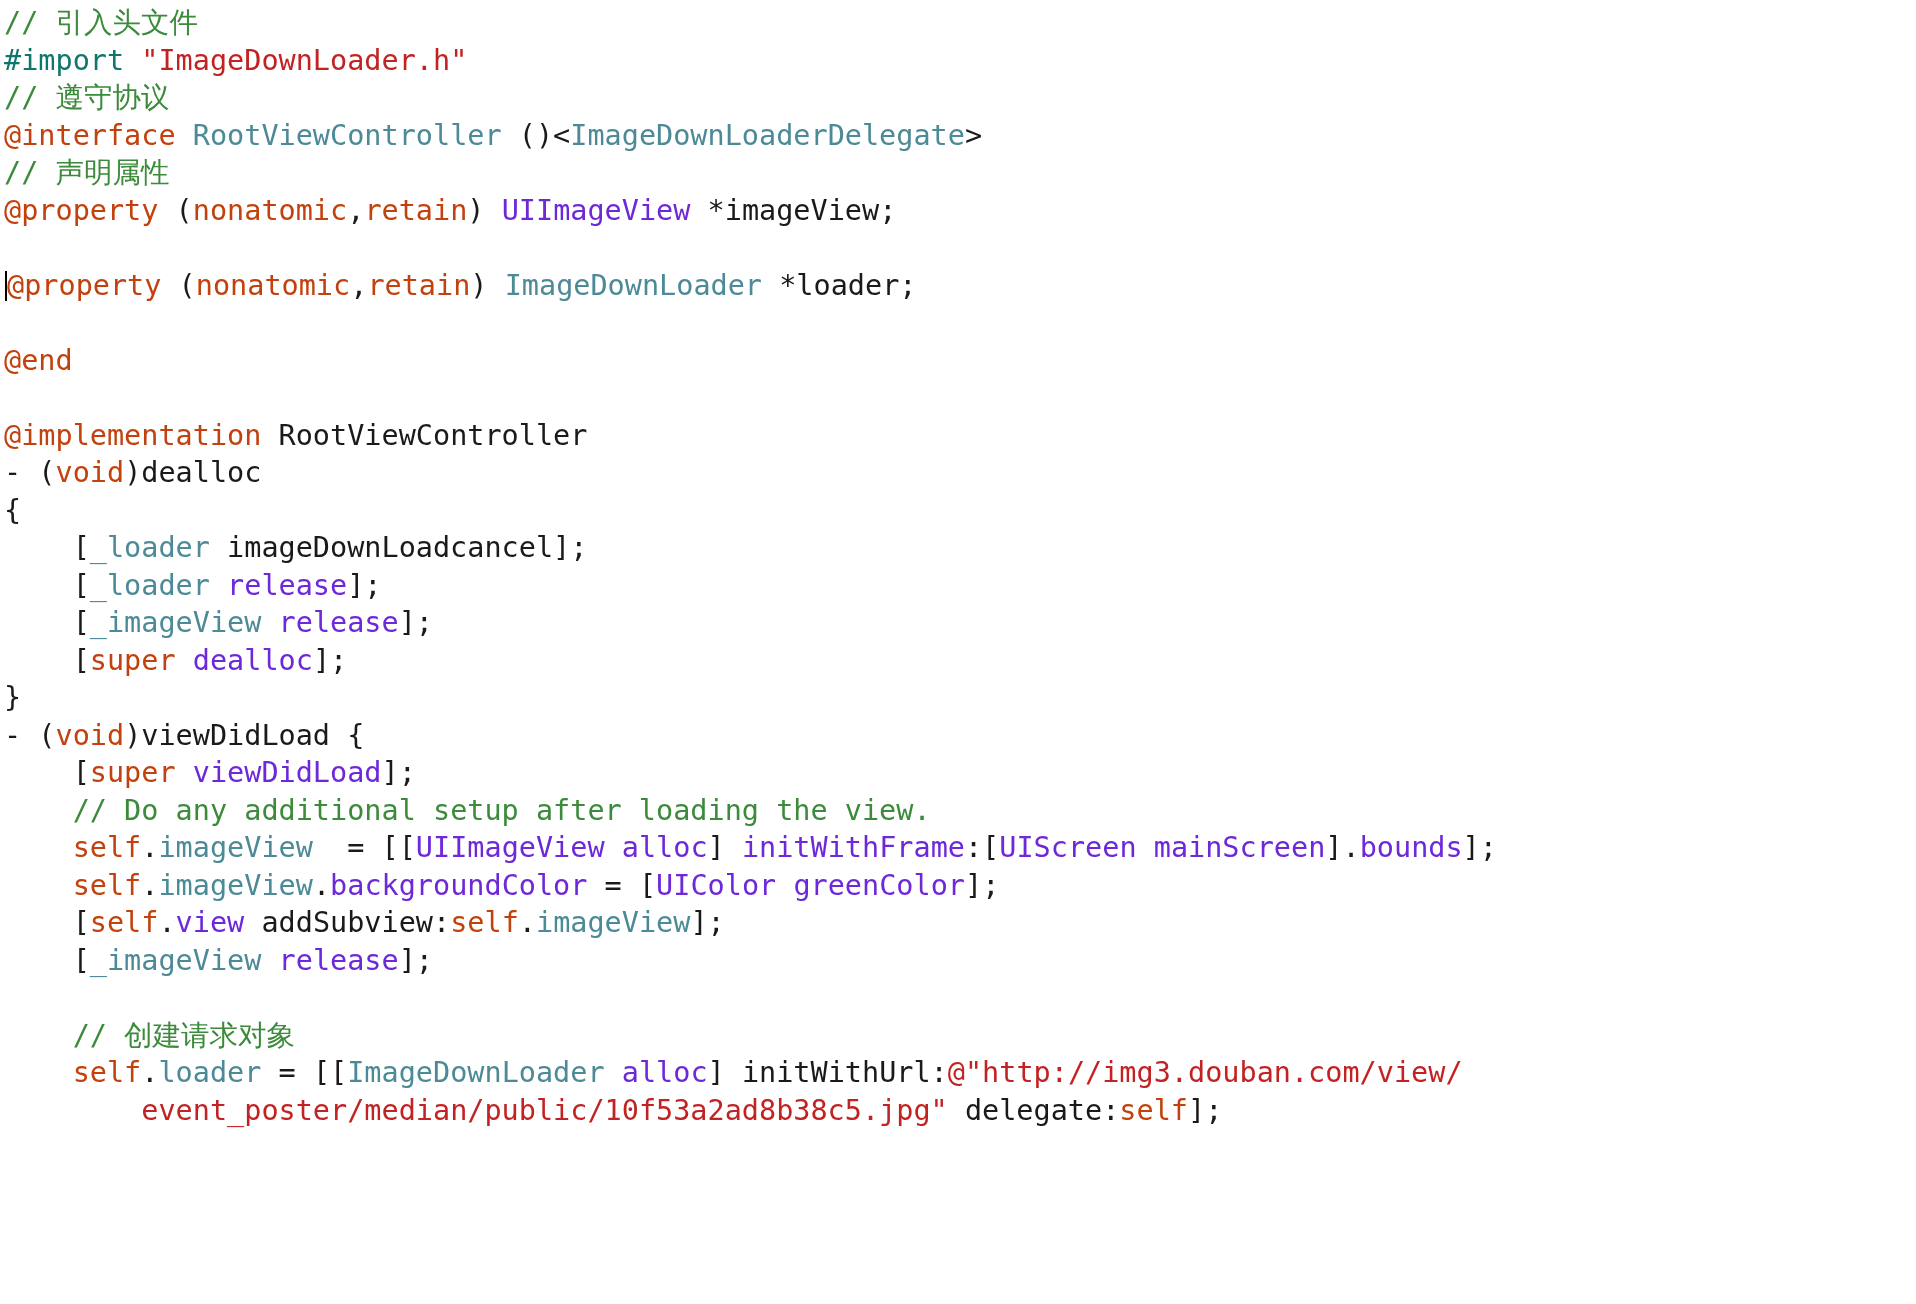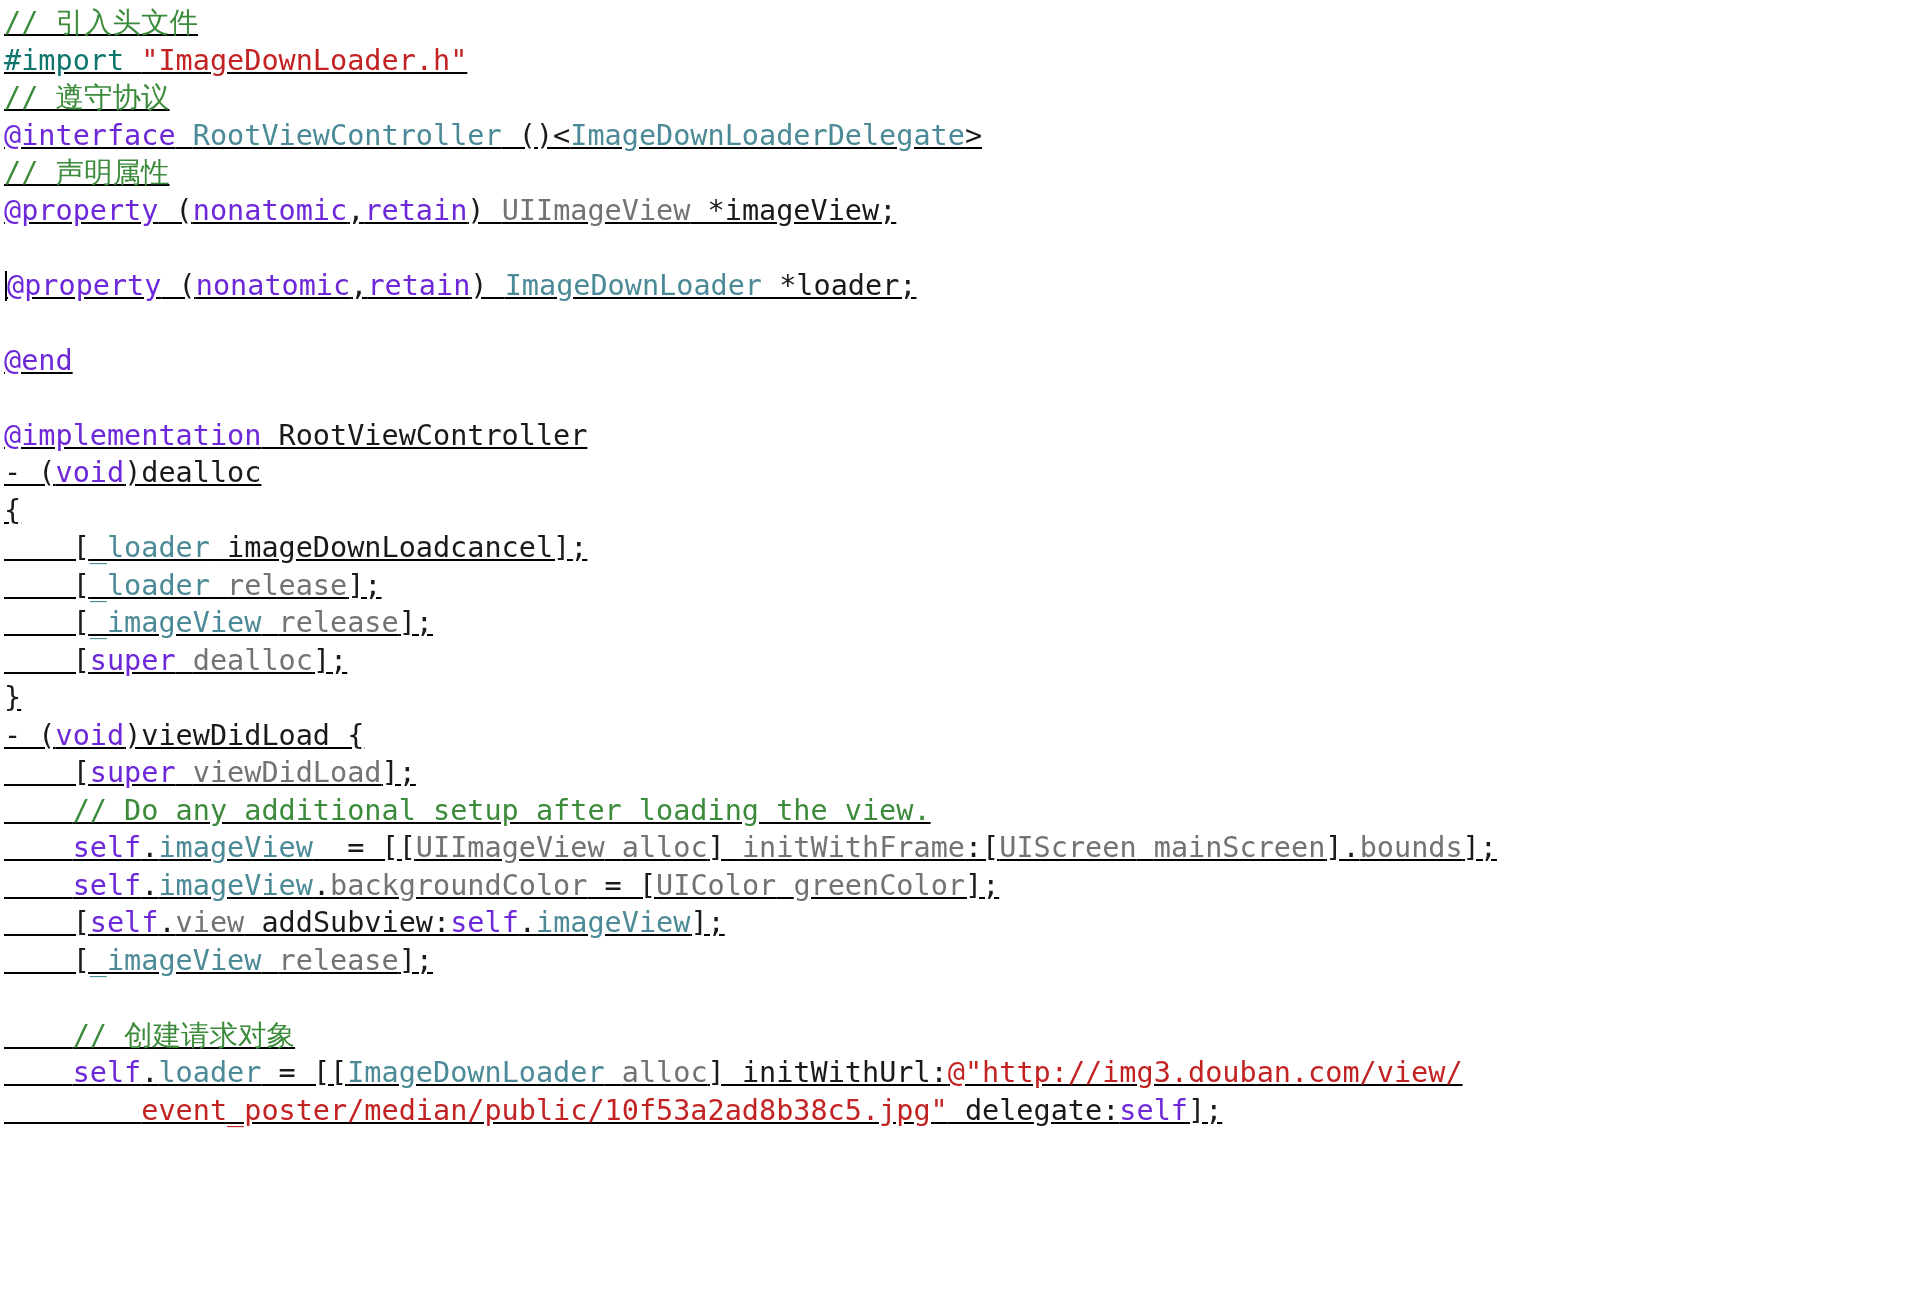--- a/index.html
+++ b/index.html
@@ -14,45 +14,44 @@
     overflow: hidden;
     font-family: "DejaVu Sans Mono", "Liberation Mono", monospace;
   }
   #editor {
     position: relative;
     width: 1916px;
     height: 1104px;
     background: #ffffff;
     padding: 0;
     box-sizing: border-box;
-    text-decoration: underline;
   }
   .code {
     margin: 0;
     padding: 4px 0 0 4px;
     font-family: "DejaVu Sans Mono", "Liberation Mono", monospace;
     font-size: 28.5px;
     line-height: 37.5px;
     letter-spacing: 0px;
     white-space: pre;
     color: #1a1a1a;
     -webkit-font-smoothing: antialiased;
   }
   .line {
     height: 37.5px;
     white-space: pre;
     position: relative;
   }
   
   .cmt   { color: #3b8b3b; }          
-  .kw    { color: #6d28d9; }          
+  .kw    { color: #c2410c; }          
   .pre   { color: #0f766e; }          
   .str   { color: #c32222; }          
   .usr   { color: #4b8a96; }          
-  .sys   { color: #737373; }          
+  .sys   { color: #6d28d9; }          
   .pln   { color: #1a1a1a; }          
   .caret {
     display: inline-block;
     width: 2px;
     height: 30px;
     background: #000000;
     vertical-align: -6px;
     margin-left: 1px;
   }
 </style>

